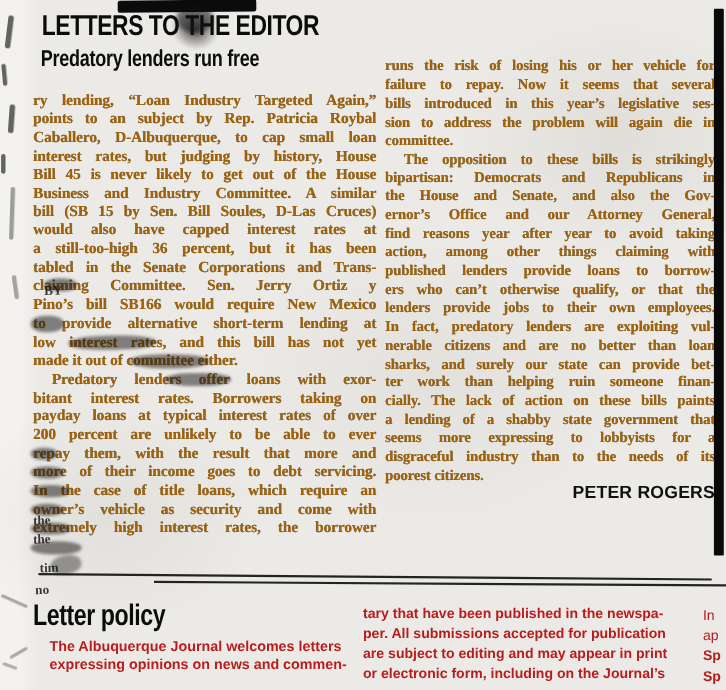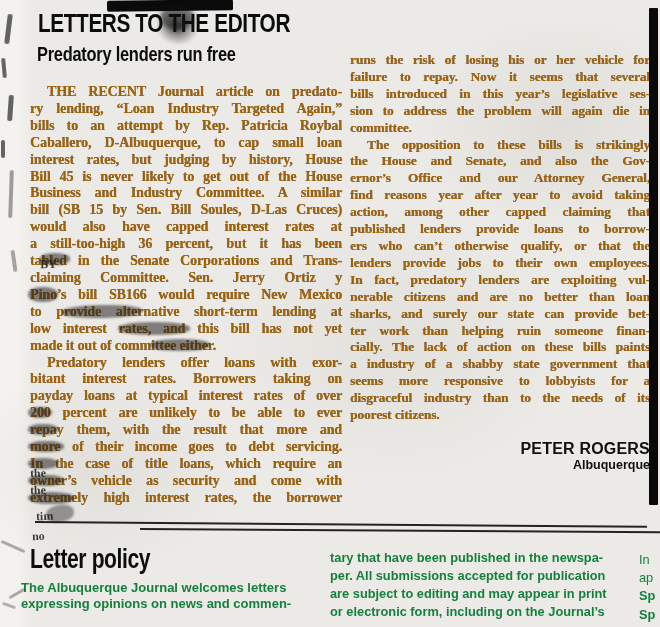--- a/index.html
+++ b/index.html
@@ -43,24 +43,24 @@
   }
   .sig .name{font-size:16px;line-height:16px;letter-spacing:.2px;}
   .sig .city{font-size:12.5px;line-height:16px;}
 
   .rule{position:absolute;background:#232323;transform-origin:left center;z-index:3;}
   #rule-top{left:35px;top:521px;width:612px;height:1.8px;transform:rotate(.45deg);}
   #rule-bottom{left:140px;top:528px;width:520px;height:2.4px;transform:rotate(.35deg);}
 
   .policy{font-family:"Liberation Sans", sans-serif;}
   .policy .tl{
-    font-weight:700;color:#15803d;text-align:right;text-align-last:left;
+    font-weight:700;color:#b91c1c;text-align:right;text-align-last:left;
     letter-spacing:0;text-shadow:none;
   }
-  #policy-col1{left:21px;top:580px;width:286px;}
+  #policy-col1{left:45px;top:580px;width:286px;}
   #policy-col1 .tl{font-size:13px;line-height:15.5px;}
   #policy-col2{left:330px;top:549px;width:304px;}
   #policy-col2 .tl{font-size:12.8px;line-height:18px;}
   #policy-col3{left:639px;top:551px;width:24px;}
   #policy-col3 .tl{font-size:12.8px;line-height:18.2px;font-weight:400;}
   #policy-col3 .tl.b{font-weight:700;}
 
   
   .art{position:absolute;z-index:5;pointer-events:none;}
   #edge-bar{left:649px;top:8px;width:9px;height:497px;background:#090909;border-radius:1px;z-index:6;}
@@ -77,23 +77,22 @@
 </style>
 </head>
 <body>
 
 <div class="paper"></div>
 
 <div class="hd" id="main-headline">LETTERS TO THE EDITOR</div>
 <div class="hd" id="letter-headline">Predatory lenders run free</div>
 
 <div class="col" id="letter-col1">
-    <div class="tl ind">THE RECENT Journal article on predato-</div>
     <div class="tl">ry lending, “Loan Industry Targeted Again,”</div>
-    <div class="tl">bills to an attempt by Rep. Patricia Roybal</div>
+    <div class="tl">points to an subject by Rep. Patricia Roybal</div>
     <div class="tl">Caballero, D-Albuquerque, to cap small loan</div>
     <div class="tl">interest rates, but judging by history, House</div>
     <div class="tl">Bill 45 is never likely to get out of the House</div>
     <div class="tl">Business and Industry Committee. A similar</div>
     <div class="tl">bill (SB 15 by Sen. Bill Soules, D-Las Cruces)</div>
     <div class="tl">would also have capped interest rates at</div>
     <div class="tl">a still-too-high 36 percent, but it has been</div>
     <div class="tl">tabled in the Senate Corporations and Trans-</div>
     <div class="tl">claiming Committee. Sen. Jerry Ortiz y</div>
     <div class="tl">Pino’s bill SB166 would require New Mexico</div>
@@ -110,41 +109,41 @@
     <div class="tl">owner’s vehicle as security and come with</div>
     <div class="tl">extremely high interest rates, the borrower</div>
   </div>
 <div class="col" id="letter-col2">
     <div class="tl">runs the risk of losing his or her vehicle for</div>
     <div class="tl">failure to repay. Now it seems that several</div>
     <div class="tl">bills introduced in this year’s legislative ses-</div>
     <div class="tl">sion to address the problem will again die in</div>
     <div class="tl flush">committee.</div>
     <div class="tl ind">The opposition to these bills is strikingly</div>
+    <div class="tl">bipartisan: Democrats and Republicans in</div>
     <div class="tl">the House and Senate, and also the Gov-</div>
     <div class="tl">ernor’s Office and our Attorney General,</div>
     <div class="tl">find reasons year after year to avoid taking</div>
-    <div class="tl">action, among other capped claiming that</div>
+    <div class="tl">action, among other things claiming with</div>
     <div class="tl">published lenders provide loans to borrow-</div>
     <div class="tl">ers who can’t otherwise qualify, or that the</div>
     <div class="tl">lenders provide jobs to their own employees.</div>
     <div class="tl">In fact, predatory lenders are exploiting vul-</div>
     <div class="tl">nerable citizens and are no better than loan</div>
     <div class="tl">sharks, and surely our state can provide bet-</div>
     <div class="tl">ter work than helping ruin someone finan-</div>
     <div class="tl">cially. The lack of action on these bills paints</div>
-    <div class="tl">a industry of a shabby state government that</div>
-    <div class="tl">seems more responsive to lobbyists for a</div>
+    <div class="tl">a lending of a shabby state government that</div>
+    <div class="tl">seems more expressing to lobbyists for a</div>
     <div class="tl">disgraceful industry than to the needs of its</div>
     <div class="tl flush">poorest citizens.</div>
   </div>
 
 <div class="sig">
   <div class="name">PETER ROGERS</div>
-  <div class="city">Albuquerque</div>
 </div>
 
 <div class="rule" id="rule-top"></div>
 <div class="rule" id="rule-bottom"></div>
 
 <div class="hd" id="policy-headline">Letter policy</div>
 <div class="col policy" id="policy-col1">
     <div class="tl">The Albuquerque Journal welcomes letters</div>
     <div class="tl">expressing opinions on news and commen-</div>
   </div>

